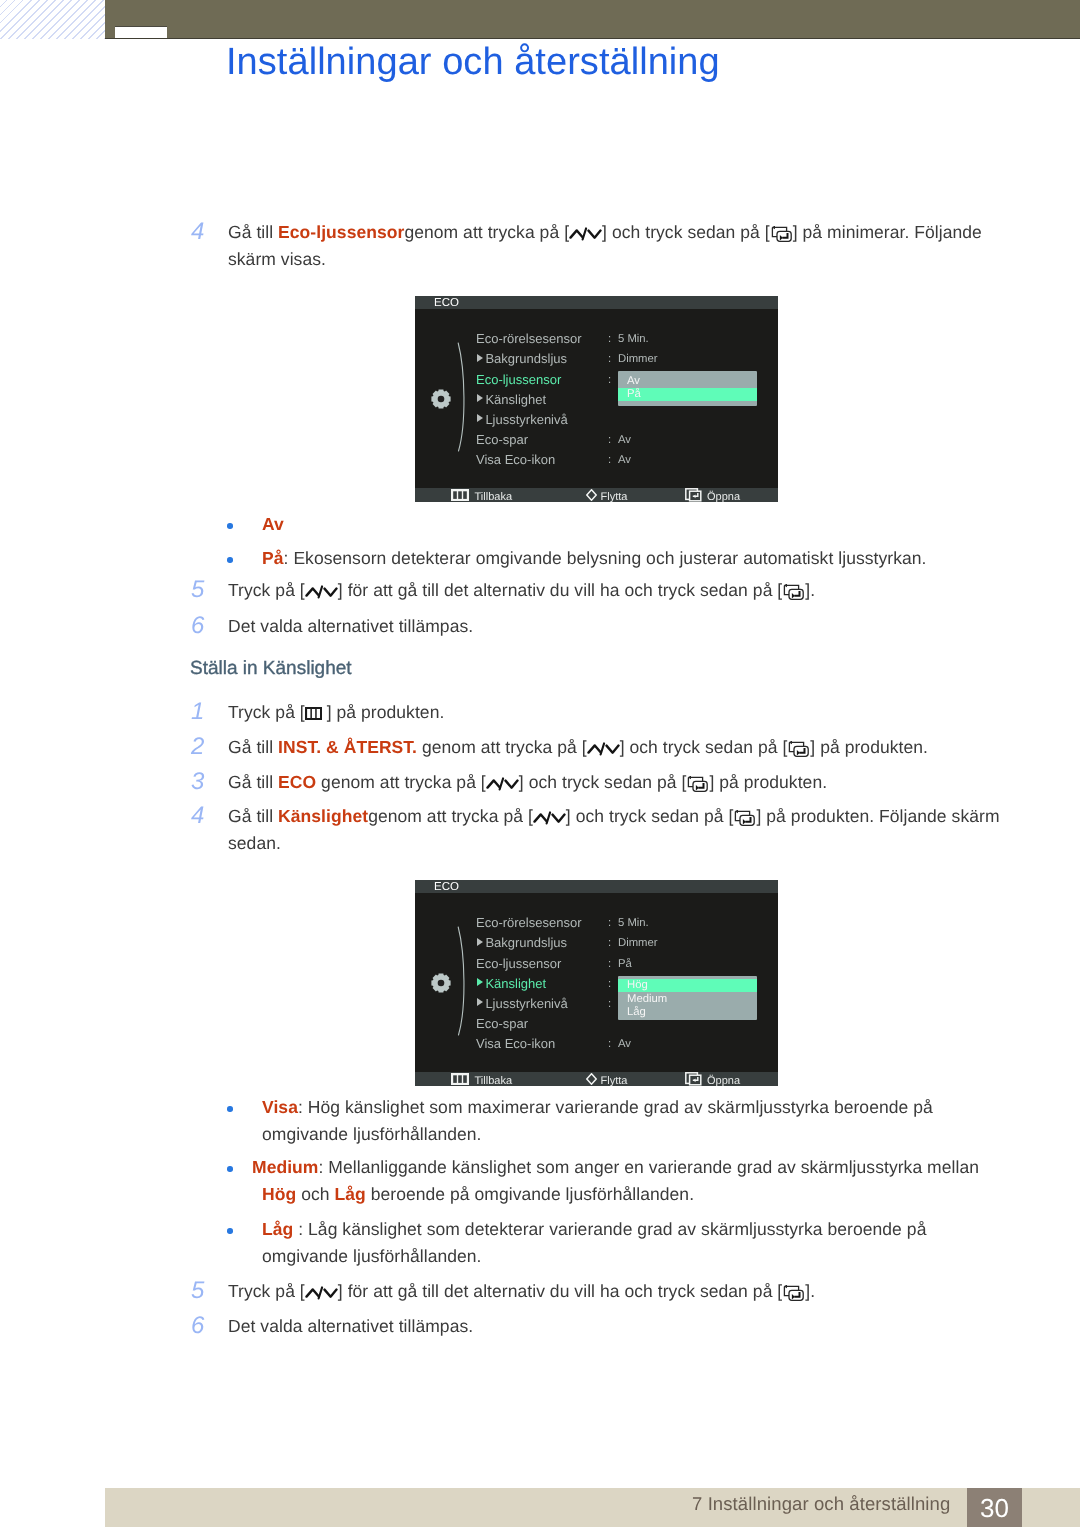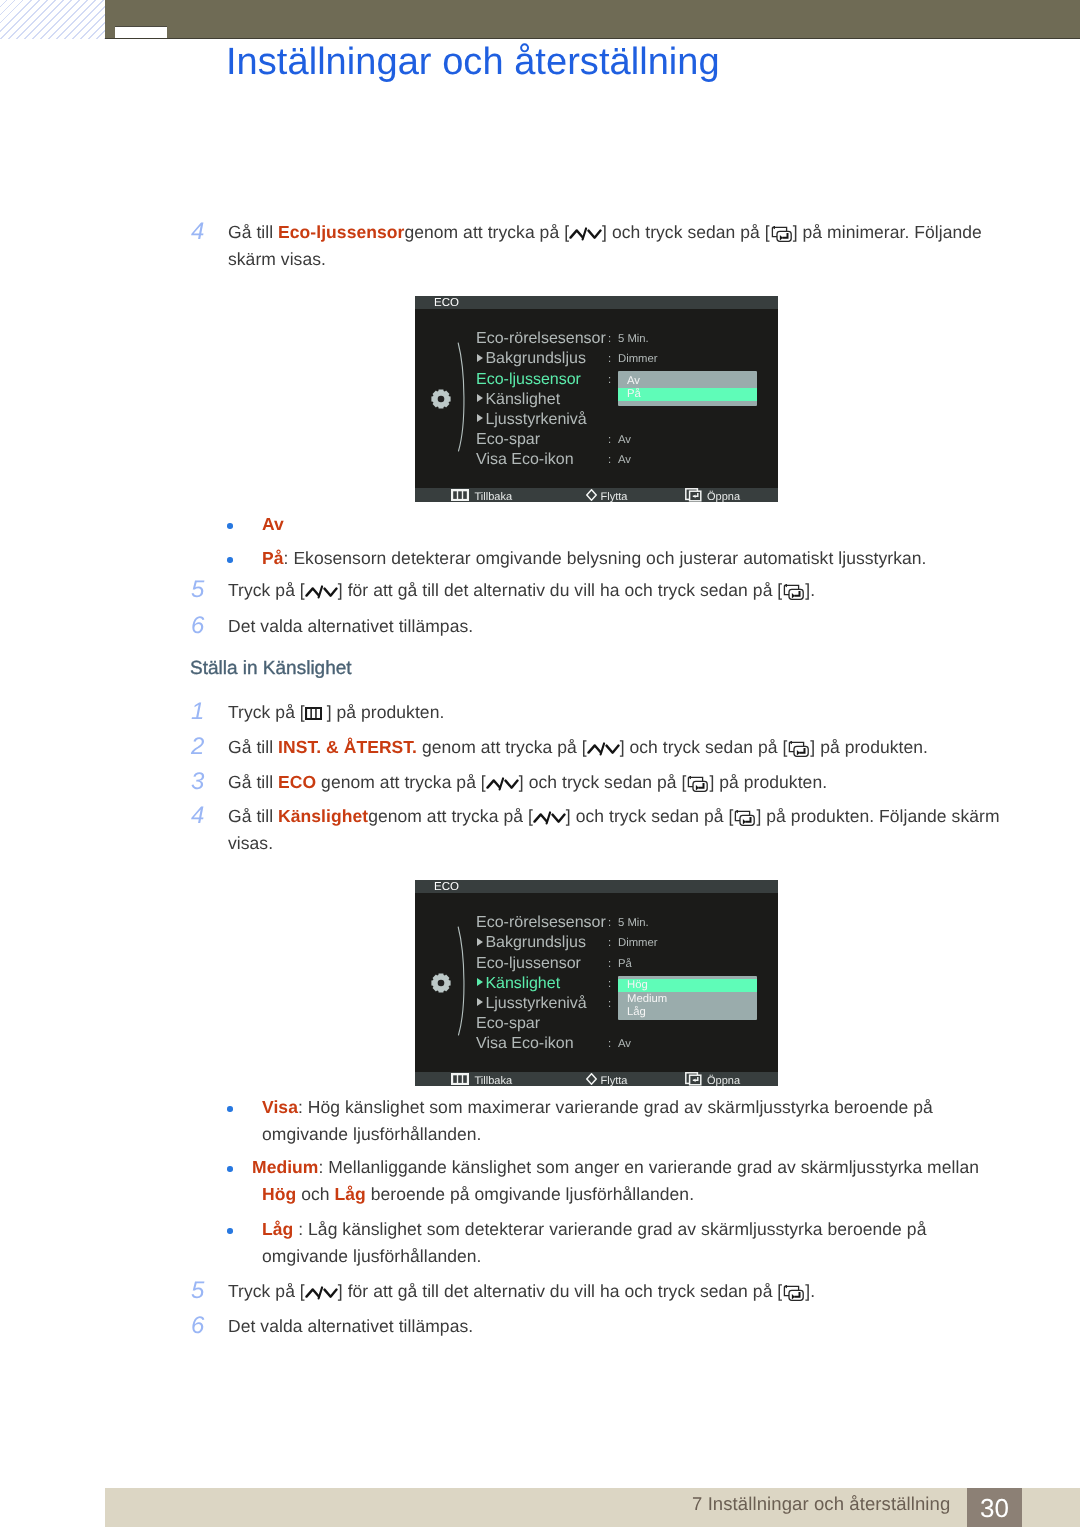--- a/index.html
+++ b/index.html
@@ -27,21 +27,21 @@
   .ic-enter{vertical-align:-4px;}
   .ic-menu{vertical-align:-2px;}
 
   
   .osd{position:absolute;left:415px;width:363px;height:206px;background:#1b1b19;color:#b2b9b8;
        font-size:14px;font-family:"Liberation Sans",sans-serif;overflow:hidden;}
   .osd .tbar{position:absolute;left:0;top:0;width:363px;height:13px;background:#383e3e;}
   .osd .tbar span{position:absolute;left:19px;top:0.5px;font-size:11.5px;line-height:13px;color:#fff;}
   .osd .gear{position:absolute;left:16px;top:93px;}
   .osd .arc{position:absolute;left:42px;top:46px;}
-  .osd .rowlab{position:absolute;left:61px;font-size:16px;line-height:14px;white-space:nowrap;}
+  .osd .rowlab{position:absolute;left:61px;font-size:13px;line-height:14px;white-space:nowrap;}
   .osd .colon{position:absolute;left:193px;font-size:11.3px;line-height:14px;}
   .osd .val{position:absolute;left:203px;font-size:11.3px;line-height:14px;white-space:nowrap;}
   .osd .tri{display:inline-block;width:0;height:0;border-left:6.4px solid #b9bdbc;border-top:4.2px solid transparent;border-bottom:4.2px solid transparent;margin-left:1.2px;margin-right:2.2px;vertical-align:1.2px;}
   .osd .hl{color:#5bebab;}
   .osd .tri.hl{border-left-color:#5bebab;}
   .osd .dd{position:absolute;background:#9aacac;border-radius:1px;}
   .osd .ddi{position:absolute;left:9px;font-size:11.3px;line-height:14px;color:#f5f5f5;white-space:nowrap;}
   .osd .ddsel{position:absolute;left:0;background:#5ffcb8;}
   .osd .bbar{position:absolute;left:0;top:192px;width:363px;height:14px;background:#383e3e;}
   .osd .bitem{position:absolute;font-size:11.0px;line-height:14px;color:#e6e9e8;white-space:nowrap;}
@@ -129,21 +129,21 @@
         <path d="M1.5 10.6 L7.8 3.4 L13.8 10.6" stroke="#141414" stroke-width="2.4" fill="none" stroke-linecap="round" stroke-linejoin="round"></path>
         <path d="M19.5 3.6 L25.6 10.7 L31.5 3.6" stroke="#141414" stroke-width="2.4" fill="none" stroke-linecap="round" stroke-linejoin="round"></path>
         <path d="M17.1 1.4 L13.6 12.5" stroke="#141414" stroke-width="2.1" fill="none" stroke-linecap="round"></path>
       </svg><span>] och tryck sedan på [</span><svg class="ic ic-enter" width="23" height="16" viewBox="0 0 21 16">
         <path d="M1.4 1.4 h14.2 v5.2 M1.4 1.4 v9.2 h5.4" fill="none" stroke="#272727" stroke-width="1.3"></path>
         <path d="M1.0 1.4 l3.0 -1.9 v3.8 z" fill="#272727"></path>
         <rect x="6.0" y="5.3" width="14.2" height="10.0" rx="2.8" fill="#ffffff" stroke="#272727" stroke-width="1.3"></rect>
         <path d="M16.5 7.0 v4.7 h-5.2" fill="none" stroke="#141414" stroke-width="2.0"></path>
         <path d="M11.8 11.7 l-2.9 -2.7 v5.4 z" fill="#141414"></path>
       </svg><span>] på produkten. Följande skärm</span></div>
-    <div class="para" style="left:228px;top:833px"><span>visas.</span></div>
+    <div class="para" style="left:228px;top:833px"><span>sedan.</span></div>
     <div class="bullet" style="top:1106px"></div>
     <div class="para" style="left:262px;top:1097px"><span class="orange">Visa</span><span>: Hög känslighet som maximerar varierande grad av skärmljusstyrka beroende på</span></div>
     <div class="para" style="left:262px;top:1124px"><span>omgivande ljusförhållanden.</span></div>
     <div class="bullet" style="top:1166px"></div>
     <div class="para" style="left:252px;top:1157px"><span class="orange">Medium</span><span>: Mellanliggande känslighet som anger en varierande grad av skärmljusstyrka mellan</span></div>
     <div class="para" style="left:262px;top:1184px"><span class="orange">Hög</span><span> och </span><span class="orange">Låg</span><span> beroende på omgivande ljusförhållanden.</span></div>
     <div class="bullet" style="top:1228px"></div>
     <div class="para" style="left:262px;top:1219px"><span class="orange">Låg</span><span> : Låg känslighet som detekterar varierande grad av skärmljusstyrka beroende på</span></div>
     <div class="para" style="left:262px;top:1246px"><span>omgivande ljusförhållanden.</span></div>
     <div class="num" style="top:1281px">5</div>

